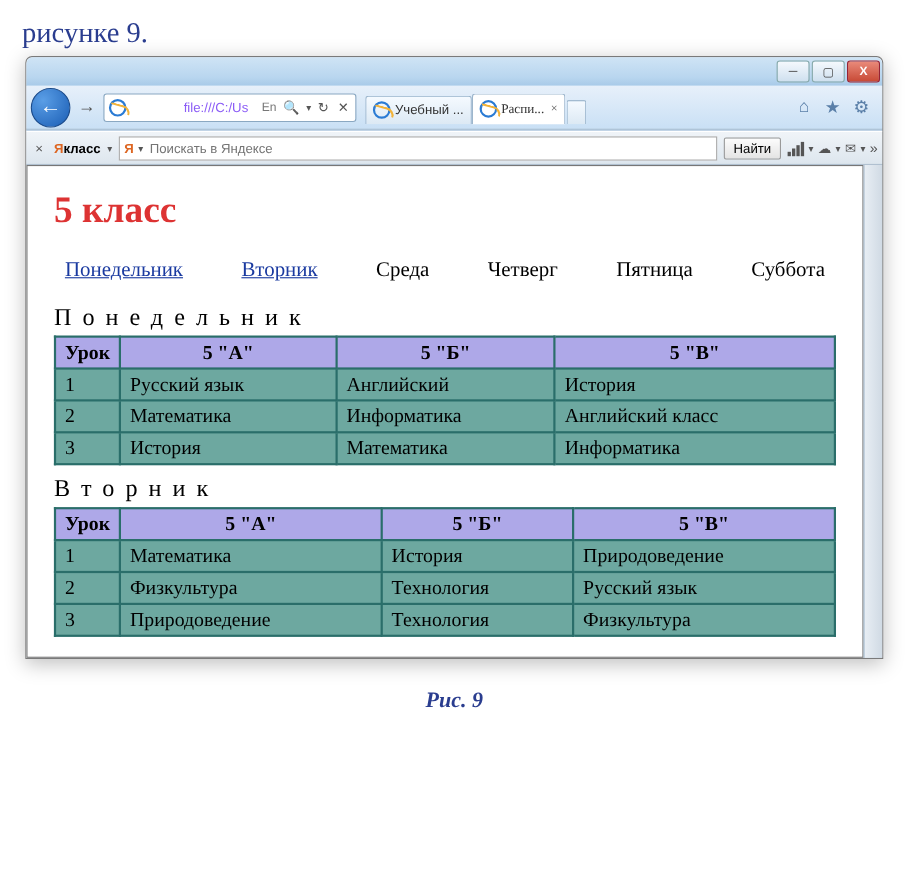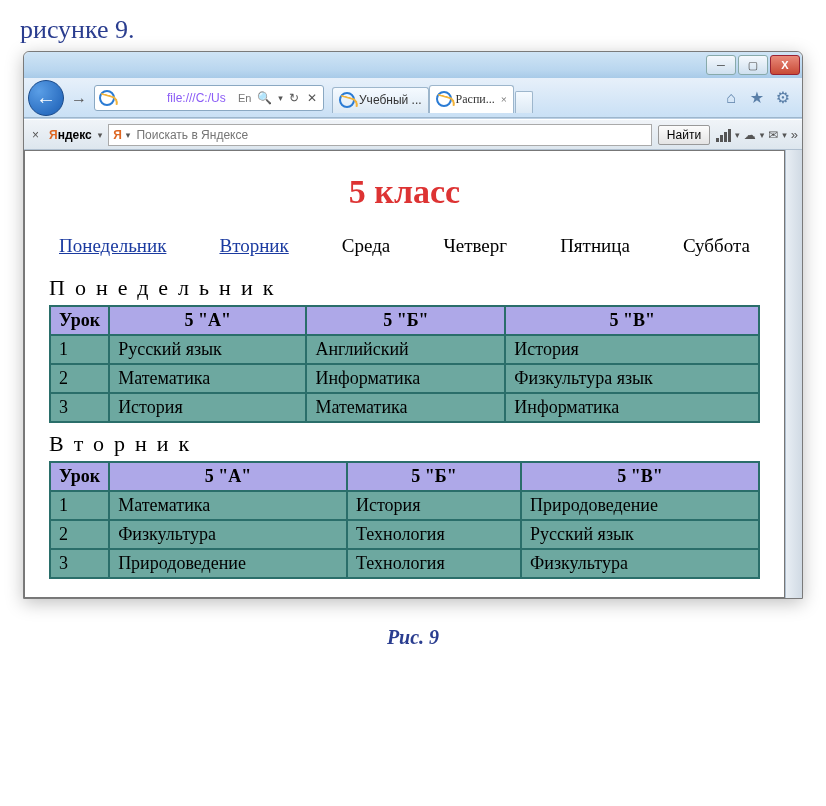--- a/index.html
+++ b/index.html
@@ -232,21 +232,21 @@
   .content-frame {
     background: #fff;
     border: 1px solid #777;
     margin: 0;
     padding: 0;
   }
   .content {
     padding: 18px 24px 18px 24px;
   }
   .page-title {
-    text-align: center;
+    text-align: left;
     font-size: 34px;
     font-weight: bold;
     color: #d33;
     margin: 4px 0 24px 0;
   }
   .days-nav {
     display: flex;
     justify-content: space-between;
     font-size: 19px;
     margin: 0 10px 18px 10px;
@@ -342,21 +342,21 @@
       <span class="tool-icon">★</span>
       <span class="tool-icon">⚙</span>
     </div>
   </div>
 
   <div class="separator"></div>
 
   <div class="yandex-bar">
     <span class="yandex-close">×</span>
     <span class="yandex-label">
-      <span class="red">Я</span><span>ндекс</span>
+      <span class="red">Я</span><span>класс</span>
     </span>
     <span class="dropdown-caret">▾</span>
     <div class="yandex-search">
       <span style="color:#d62;font-weight:bold;">Я</span>
       <span class="dropdown-caret">▾</span>
       <input type="text" placeholder="Поискать в Яндексе" style="">
     </div>
     <div class="yandex-btn">Найти</div>
     <div class="signal-icons">
       <span class="bars">
@@ -402,21 +402,21 @@
                   <tr>
                     <td class="num">1</td>
                     <td>Русский язык</td>
                     <td>Английский</td>
                     <td>История</td>
                   </tr>
                   <tr>
                     <td class="num">2</td>
                     <td>Математика</td>
                     <td>Информатика</td>
-                    <td>Физкультура язык</td>
+                    <td>Английский класс</td>
                   </tr>
                   <tr>
                     <td class="num">3</td>
                     <td>История</td>
                     <td>Математика</td>
                     <td>Информатика</td>
                   </tr>
                 </tbody>
               </table>
               <div class="day-heading">Вторник</div>

